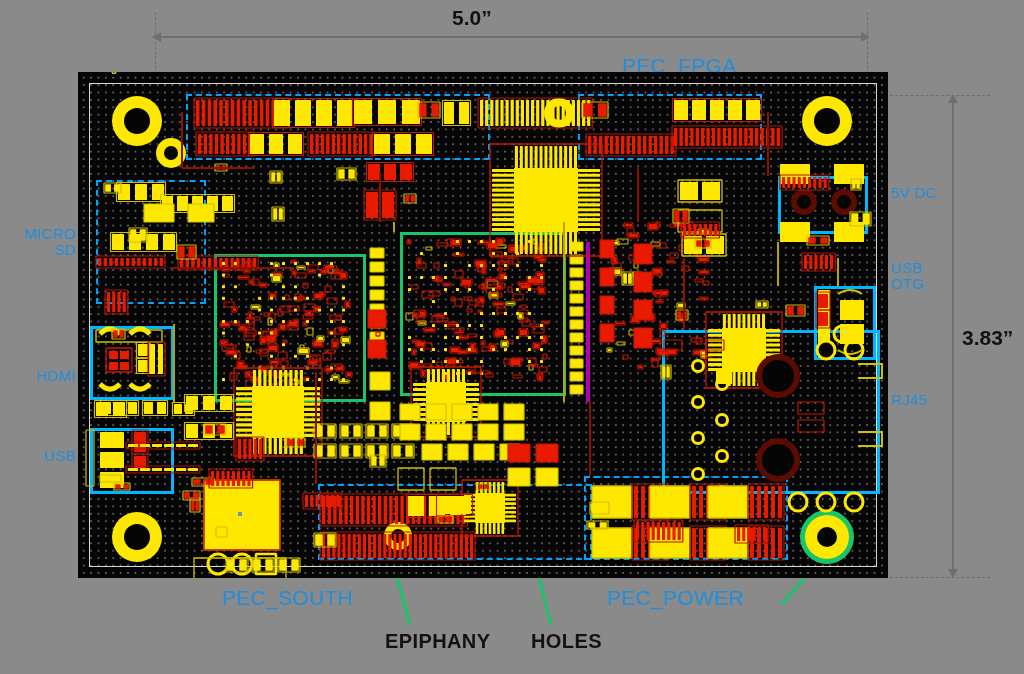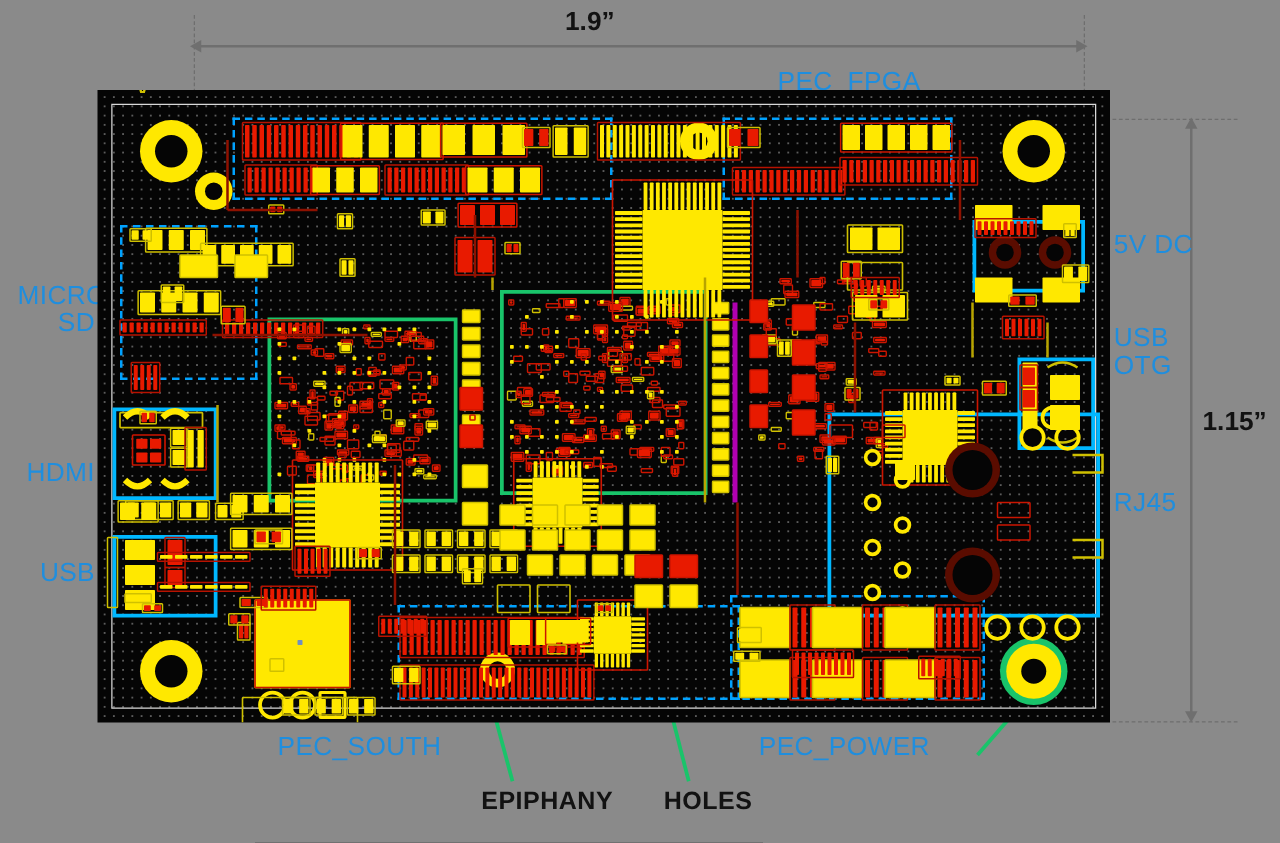--- a/index.html
+++ b/index.html
@@ -4,21 +4,21 @@
 <title>PCB Layout Diagram</title>
 <style>
   html,body{margin:0;padding:0;background:#8a8a8a;}
   body{width:1024px;height:674px;overflow:hidden;
        font-family:"Liberation Sans","DejaVu Sans",sans-serif;}
   #stage{position:relative;width:1024px;height:674px;background:#8a8a8a;}
 
   
   .lbl{position:absolute;white-space:pre;line-height:1.06;}
   .lbl-pec{color:#1f8ede;font-size:21px;font-weight:400;letter-spacing:.3px;}
-  .lbl-io{color:#1f8ede;font-size:21px;font-weight:400;letter-spacing:.3px;}
+  .lbl-io{color:#1f8ede;font-size:15px;font-weight:400;letter-spacing:.3px;}
   .lbl-dim{color:#121212;font-size:21px;font-weight:700;}
   .lbl-call{color:#121212;font-size:20px;font-weight:700;letter-spacing:.4px;}
 
   
   .dimline{position:absolute;background:#6f6f6f;}
   .ext-v{position:absolute;width:0;border-left:1px dashed #6e6e6e;}
   .ext-h{position:absolute;height:0;border-top:1px dashed #6e6e6e;}
   .arrow{position:absolute;width:0;height:0;}
   .arr-l{border-top:5px solid transparent;border-bottom:5px solid transparent;border-right:9px solid #6f6f6f;}
   .arr-r{border-top:5px solid transparent;border-bottom:5px solid transparent;border-left:9px solid #6f6f6f;}
@@ -42,28 +42,28 @@
 </head>
 <body>
 
 <div id="stage">
 
   <div class="ext-v" style="left:155px;top:12px;height:62px;"></div>
   <div class="ext-v" style="left:867px;top:12px;height:62px;"></div>
   <div class="dimline" style="left:158px;top:36px;width:707px;height:1.5px;"></div>
   <div class="arrow arr-l" style="left:152px;top:32px;"></div>
   <div class="arrow arr-r" style="left:861px;top:32px;"></div>
-  <div class="lbl lbl-dim" style="left:452px;top:7px;">1.9”</div>
+  <div class="lbl lbl-dim" style="left:452px;top:7px;">5.0”</div>
 
   <div class="ext-h" style="left:890px;top:95px;width:100px;"></div>
   <div class="ext-h" style="left:890px;top:577px;width:100px;"></div>
   <div class="dimline" style="left:952px;top:100px;width:1.5px;height:473px;"></div>
   <div class="arrow arr-u" style="left:948px;top:94px;"></div>
   <div class="arrow arr-d" style="left:948px;top:569px;"></div>
-  <div class="lbl lbl-dim" style="left:962px;top:327px;">1.15”</div>
+  <div class="lbl lbl-dim" style="left:962px;top:327px;">3.83”</div>
 
   <div class="lbl lbl-pec" style="left:622px;top:55px;text-align:center;">PEC_FPGA</div>
   <div class="lbl lbl-pec" style="left:607px;top:587px;">PEC_POWER</div>
   <div class="lbl lbl-pec" style="left:222px;top:587px;">PEC_SOUTH</div>
 
   <div class="lbl lbl-io" style="left:14px;top:226px;text-align:right;width:62px;">MICRO
 SD</div>
   <div class="lbl lbl-io" style="left:14px;top:350px;text-align:right;width:62px;margin-top:18px;">HDMI</div>
   <div class="lbl lbl-io" style="left:14px;top:448px;text-align:right;width:62px;">USB</div>
 

